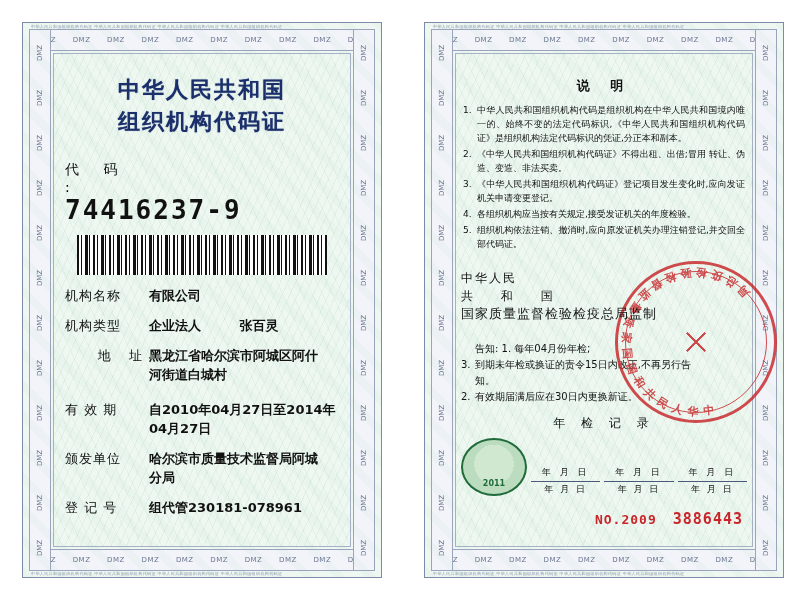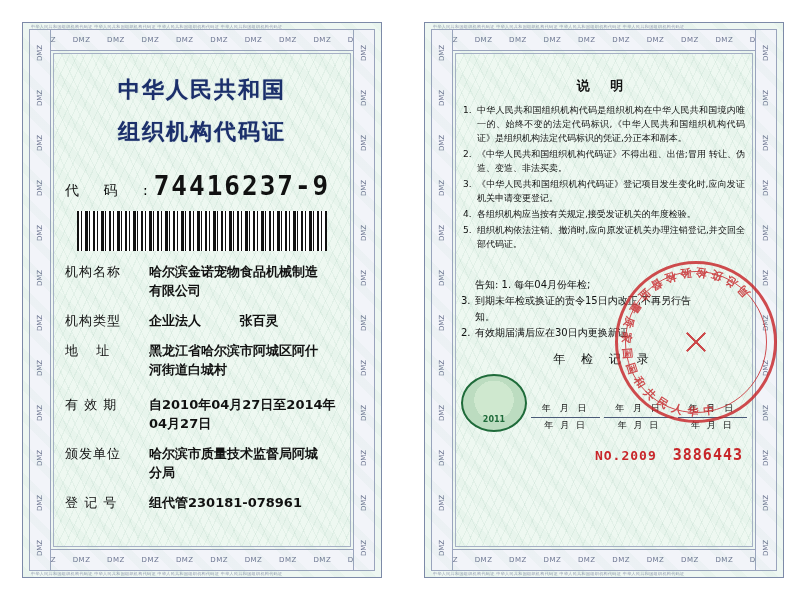--- a/index.html
+++ b/index.html
@@ -110,20 +110,21 @@
     line-height: 30px;
     letter-spacing: 2px;
     margin-top: 16px;
     text-shadow: 0 0 1px rgba(27,47,107,.5);
   }
   .code-row {
     display: flex;
     align-items: baseline;
     margin-top: 24px;
     padding-left: 6px;
+    flex-direction: column;
   }
   .code-label {
     color: #111;
     font-size: 14px;
     letter-spacing: 10px;
     width: 78px;
     flex: none;
   }
   .code-colon { font-size: 14px; margin-right: 6px; }
   .code-value {
@@ -151,20 +152,21 @@
   .field-label {
     font-size: 13px;
     color: #111;
     width: 84px;
     flex: none;
     line-height: 19px;
     letter-spacing: 1px;
   }
   .field-label.spread {
     letter-spacing: 7px;
+    text-align: right;
   }
   .field-value {
     font-size: 13px;
     color: #111;
     line-height: 19px;
     flex: 1;
     font-weight: bold;
   }
   .field-value .rep {
     margin-left: 34px;
@@ -198,21 +200,21 @@
     color: #111;
     line-height: 18px;
     letter-spacing: 2px;
     position: relative;
     z-index: 1;
   }
   .issuer .l2 { letter-spacing: 12px; }
   .issuer-main { font-size: 13px; letter-spacing: 1px; }
 
   .announce {
-    margin-top: 26px;
+    margin-top: 18px;
     font-size: 10px;
     line-height: 16px;
     color: #111;
   }
   .announce .row { display: flex; }
   .announce .n { width: 14px; flex: none; }
 
   .seal {
     position: absolute;
     right: 6px;
@@ -401,34 +403,33 @@
         <span>DMZ</span>
           <span>DMZ</span>
       </div>
     </div>
 
     <div class="inner-frame"></div>
     <div class="watermark"></div>
 
     <div class="content">
       <div class="title">中华人民共和国</div>
-      <div class="title" style="margin-top:12px">组织机构代码证</div>
+      <div class="title" style="margin-top:2px">组织机构代码证</div>
 
       <div class="code-row">
         <div class="code-label">代 码</div>
         <div class="code-colon">:</div>
         <div class="code-value">74416237-9</div>
       </div>
 
       <div class="barcode"></div>
 
       <div class="field">
         <div class="field-label">机构名称</div>
         <div class="field-value">
-          <div>哈尔滨金诺宠物食品机械制造</div>
           <div>有限公司</div>
         </div>
       </div>
 
       <div class="field">
         <div class="field-label">机构类型</div>
         <div class="field-value">
           <span>企业法人</span>
           <span class="rep">张百灵</span>
         </div>
@@ -549,20 +550,25 @@
         <div class="notice-item">
           <div class="notice-num">4.</div>
           <div class="notice-text">各组织机构应当按有关规定,接受发证机关的年度检验。</div>
         </div>
         <div class="notice-item">
           <div class="notice-num">5.</div>
           <div class="notice-text">组织机构依法注销、撤消时,应向原发证机关办理注销登记,并交回全部代码证。</div>
         </div>
       </div>
 
+      <div class="issuer">
+        <div>中华人民</div>
+        <div class="l2">共 和 国</div>
+        <div class="issuer-main">国家质量监督检验检疫总局监制</div>
+      </div>
 
       <div class="announce">
         <div class="row">
           <div class="n"></div>
           <div>告知: 1. 每年04月份年检;</div>
         </div>
         <div class="row">
           <div class="n">3.</div>
           <div>到期未年检或换证的责令15日内改正,不再另行告</div>
         </div>

